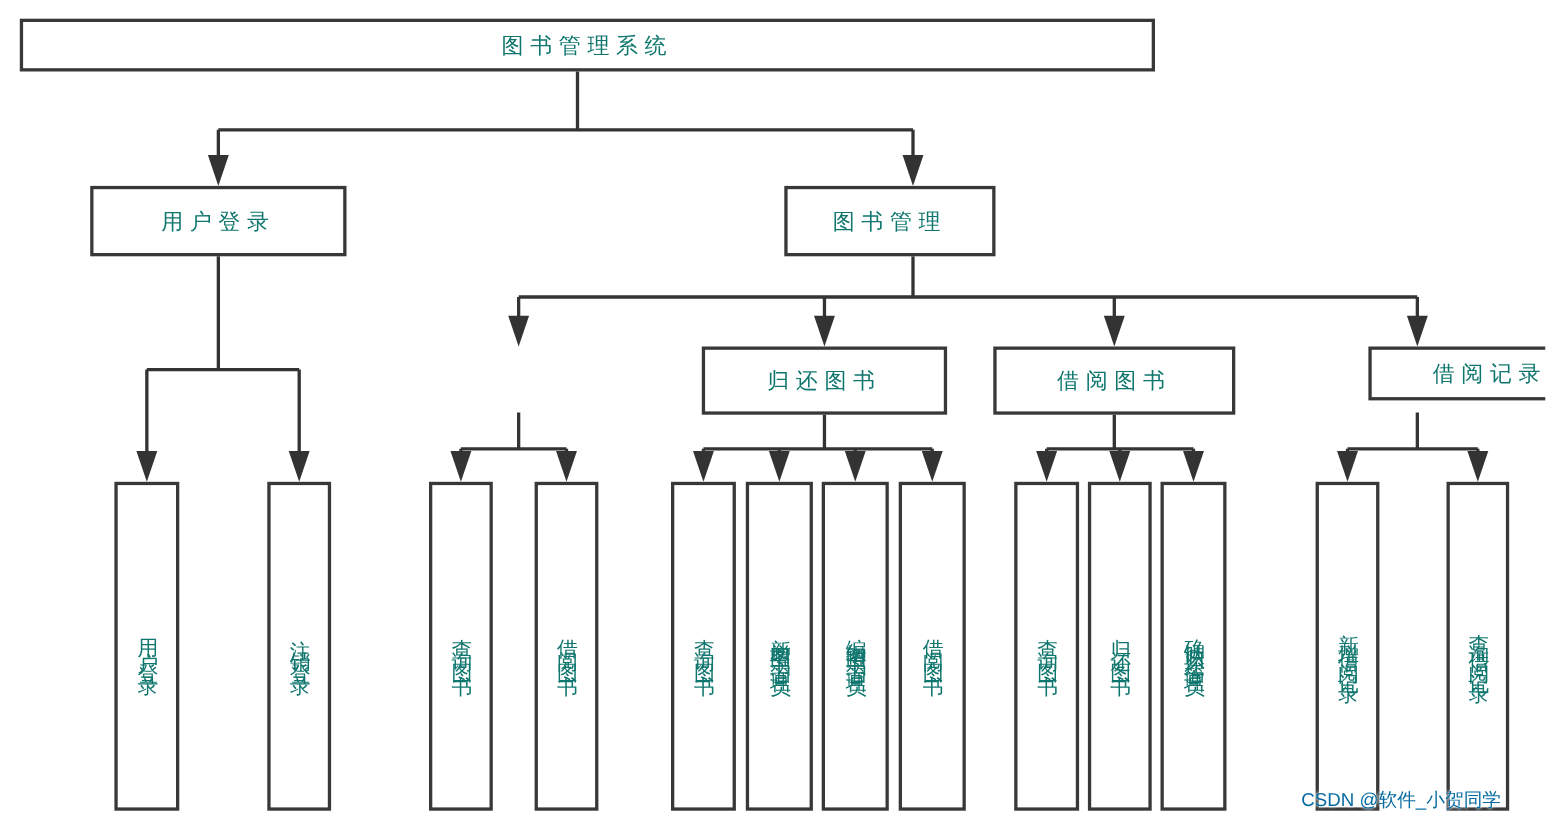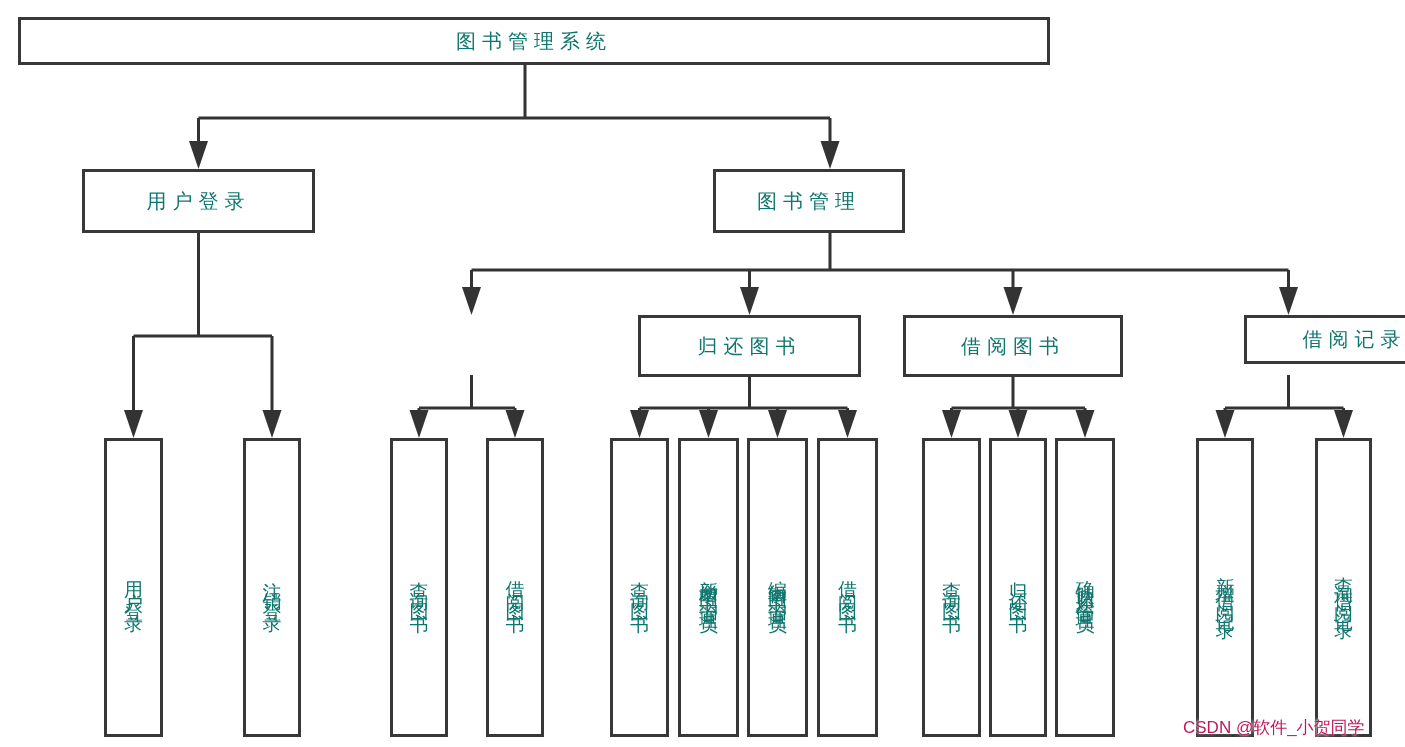--- a/index.html
+++ b/index.html
@@ -18,21 +18,21 @@
   }
   .node.h{font-size:20px;letter-spacing:6px;white-space:nowrap;}
   .vtext{
     writing-mode:vertical-rl;text-orientation:mixed;
     font-size:19px;letter-spacing:11px;line-height:1.15;
   }
   .vtext.sp-m{letter-spacing:9px;}
   .vtext.sp-s{letter-spacing:5px;}
   .watermark{
     position:absolute;left:1183px;top:716px;z-index:6;
-    font-size:17px;color:#be185d;white-space:nowrap;
+    font-size:17px;color:#0369a1;white-space:nowrap;
     text-shadow:0 0 2px #ffffff,0 0 4px #ffffff;
   }
 </style>
 </head>
 <body>
 
 <div class="stage">
 
   <svg class="wires" viewBox="0 0 1405 747" aria-hidden="true">
     <g>

